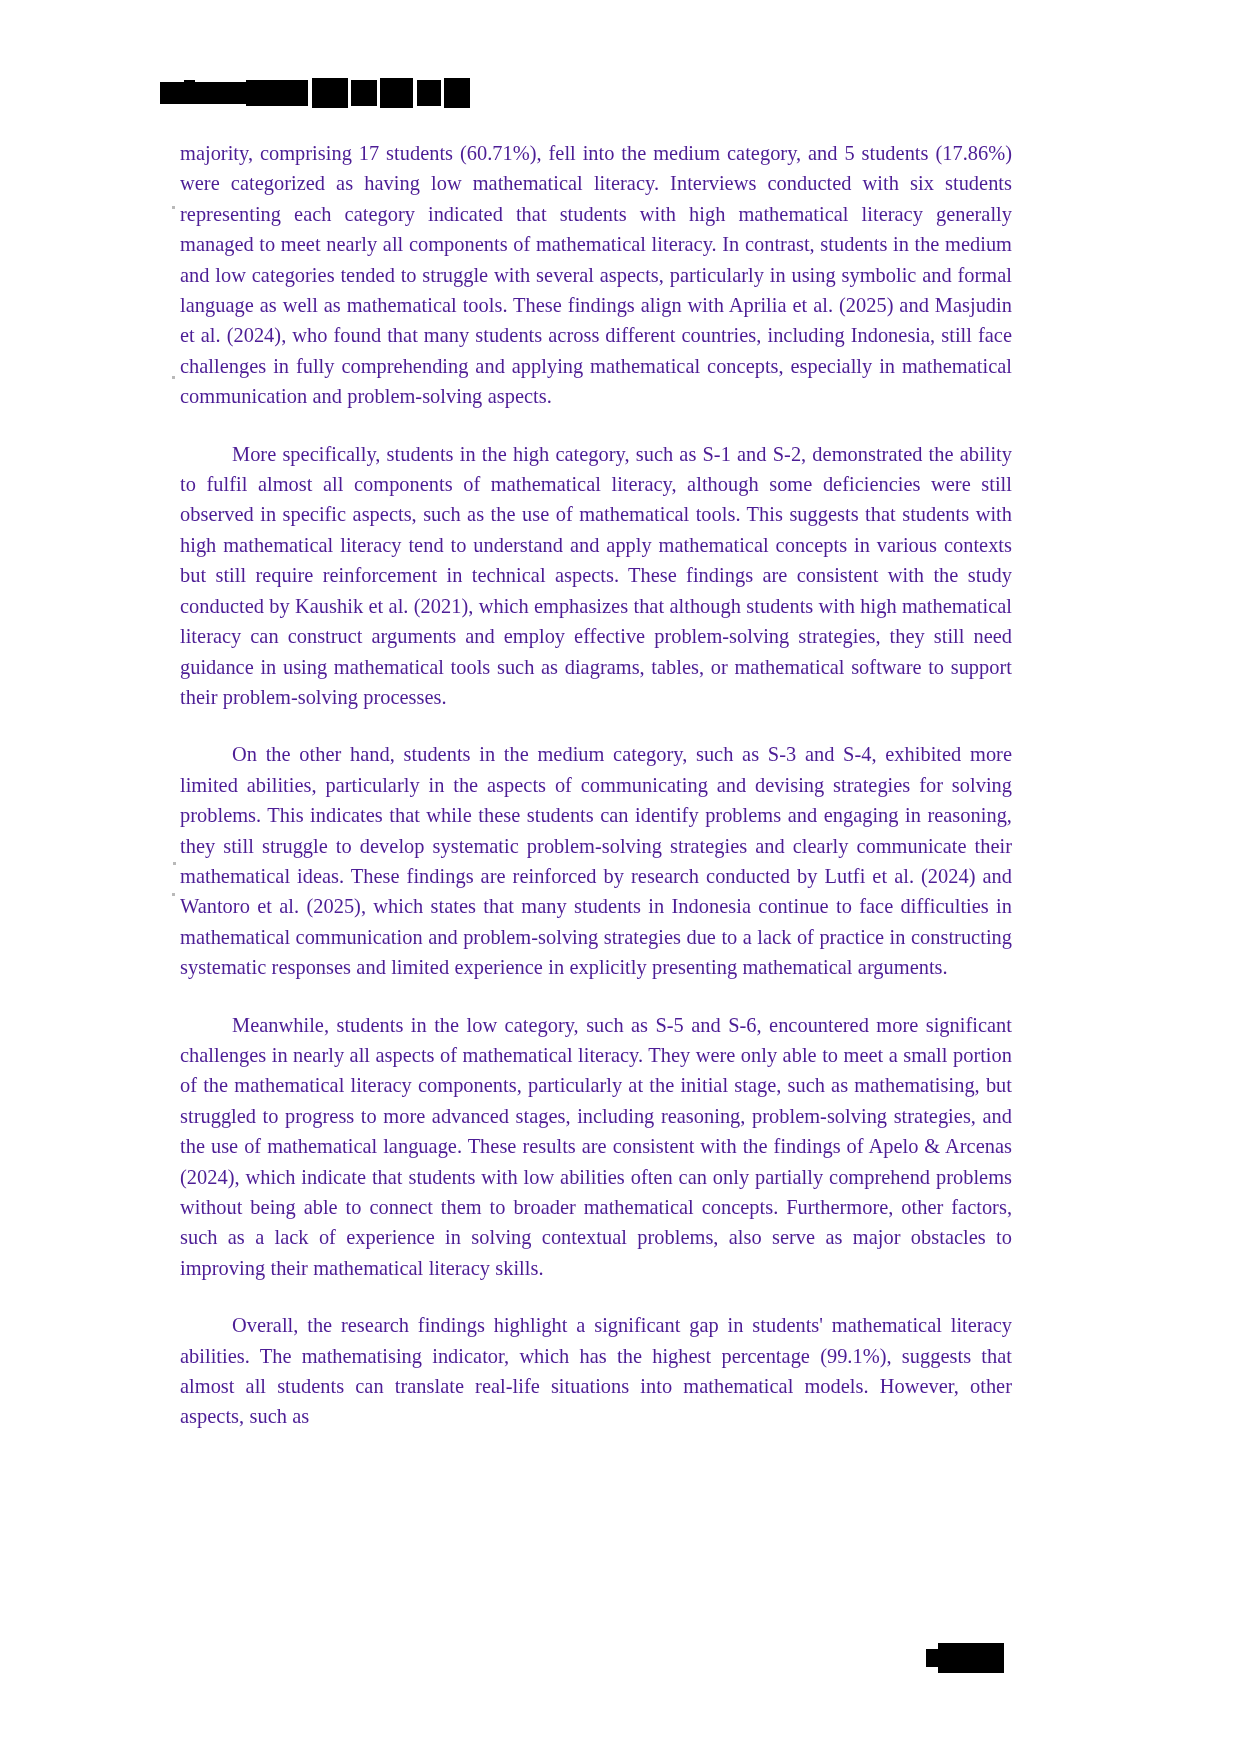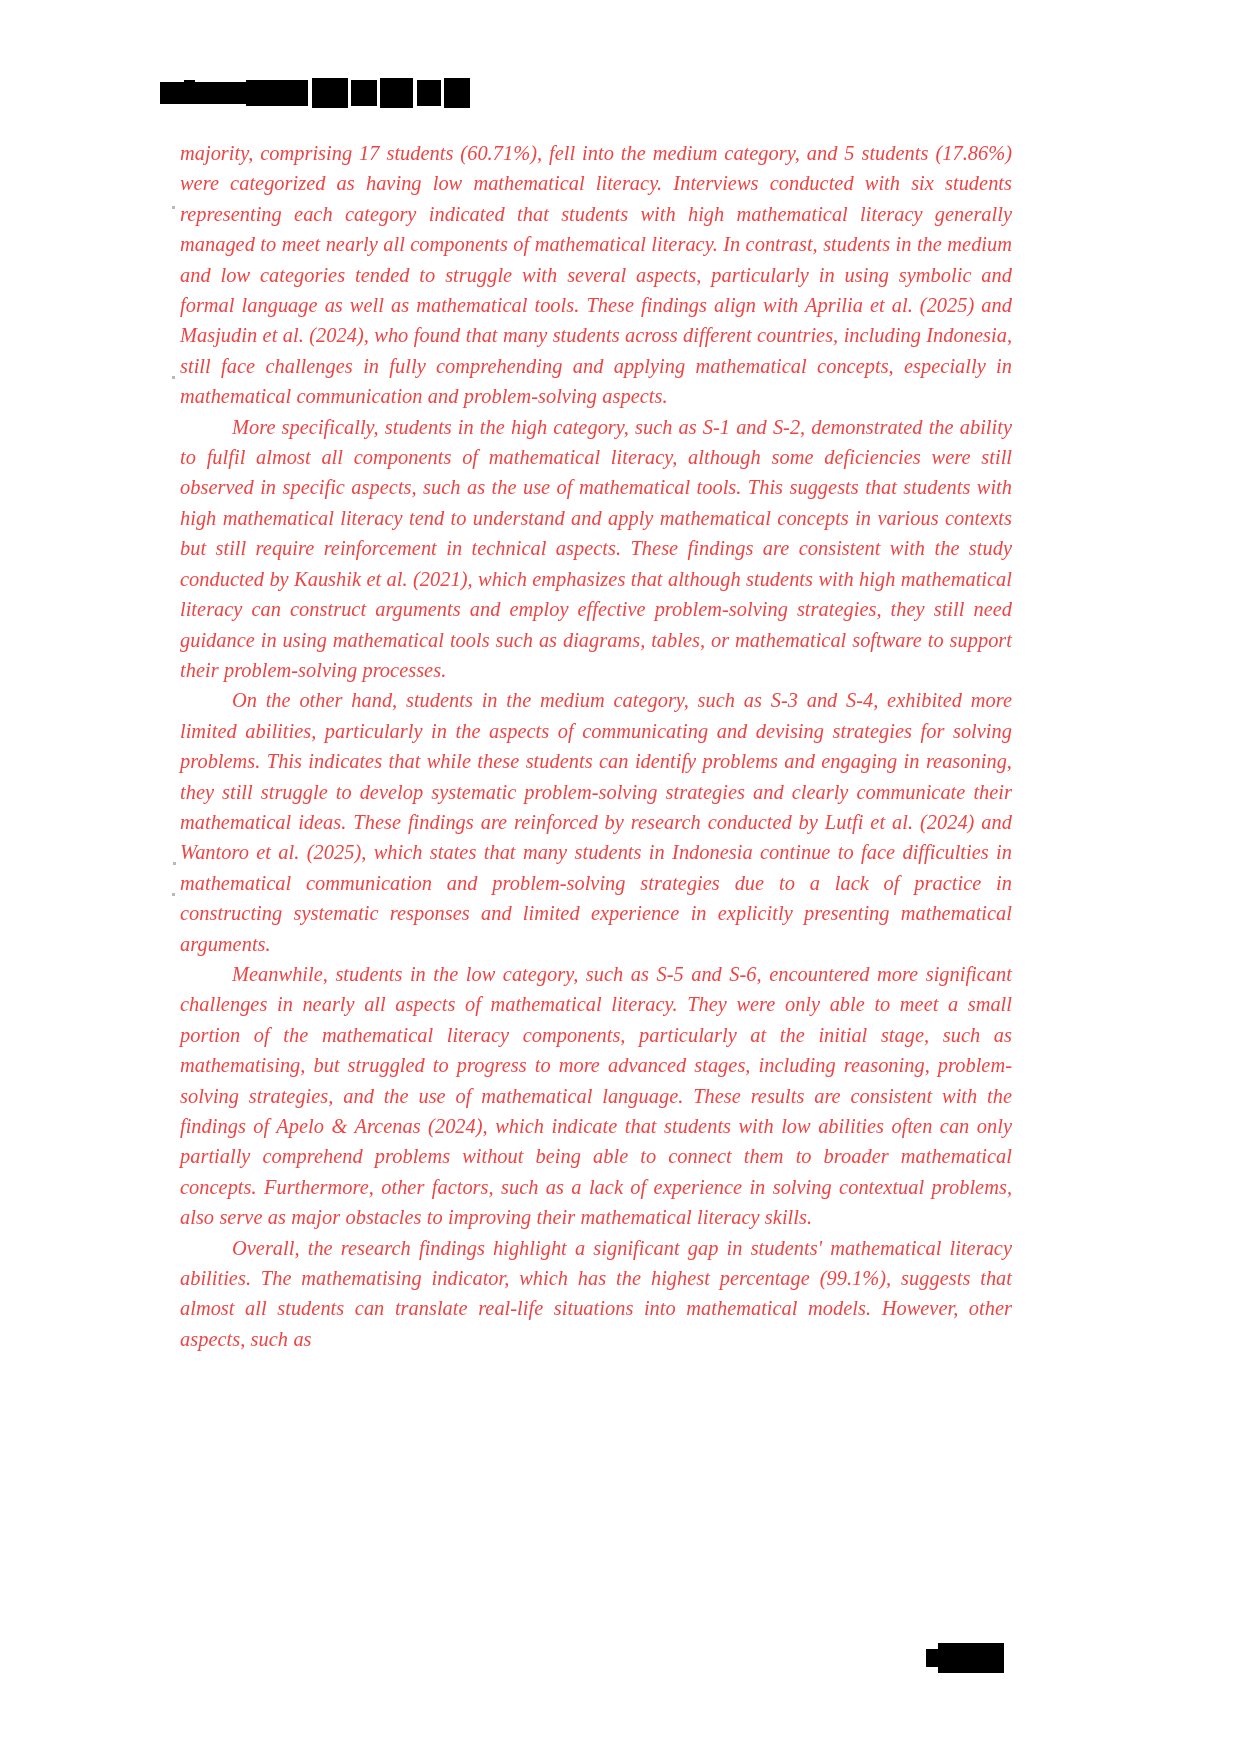--- a/index.html
+++ b/index.html
@@ -9,22 +9,21 @@
     background: #ffffff;
   }
 
   .page {
     position: relative;
     width: 1241px;
     height: 1753px;
     background: #ffffff;
     overflow: hidden;
     font-family: "Liberation Serif", "DejaVu Serif", serif;
-    color: #ef4444;
-    font-style: italic;
+    color: #4c1d95;
   }
 
   
   .header-redaction {
     position: absolute;
     left: 160px;
     top: 78px;
     width: 310px;
     height: 34px;
   }
@@ -59,20 +58,21 @@
     text-justify: inter-word;
     font-size: 20.4px;
     line-height: 30.4px;
     letter-spacing: 0.02px;
     word-spacing: 0.2px;
     hyphens: none;
   }
 
   .para.indent {
     text-indent: 52px;
+    margin-top: 27px;
   }
 
   
   .footer-redaction {
     position: absolute;
     left: 938px;
     top: 1643px;
     width: 66px;
     height: 30px;
     background: #000000;

